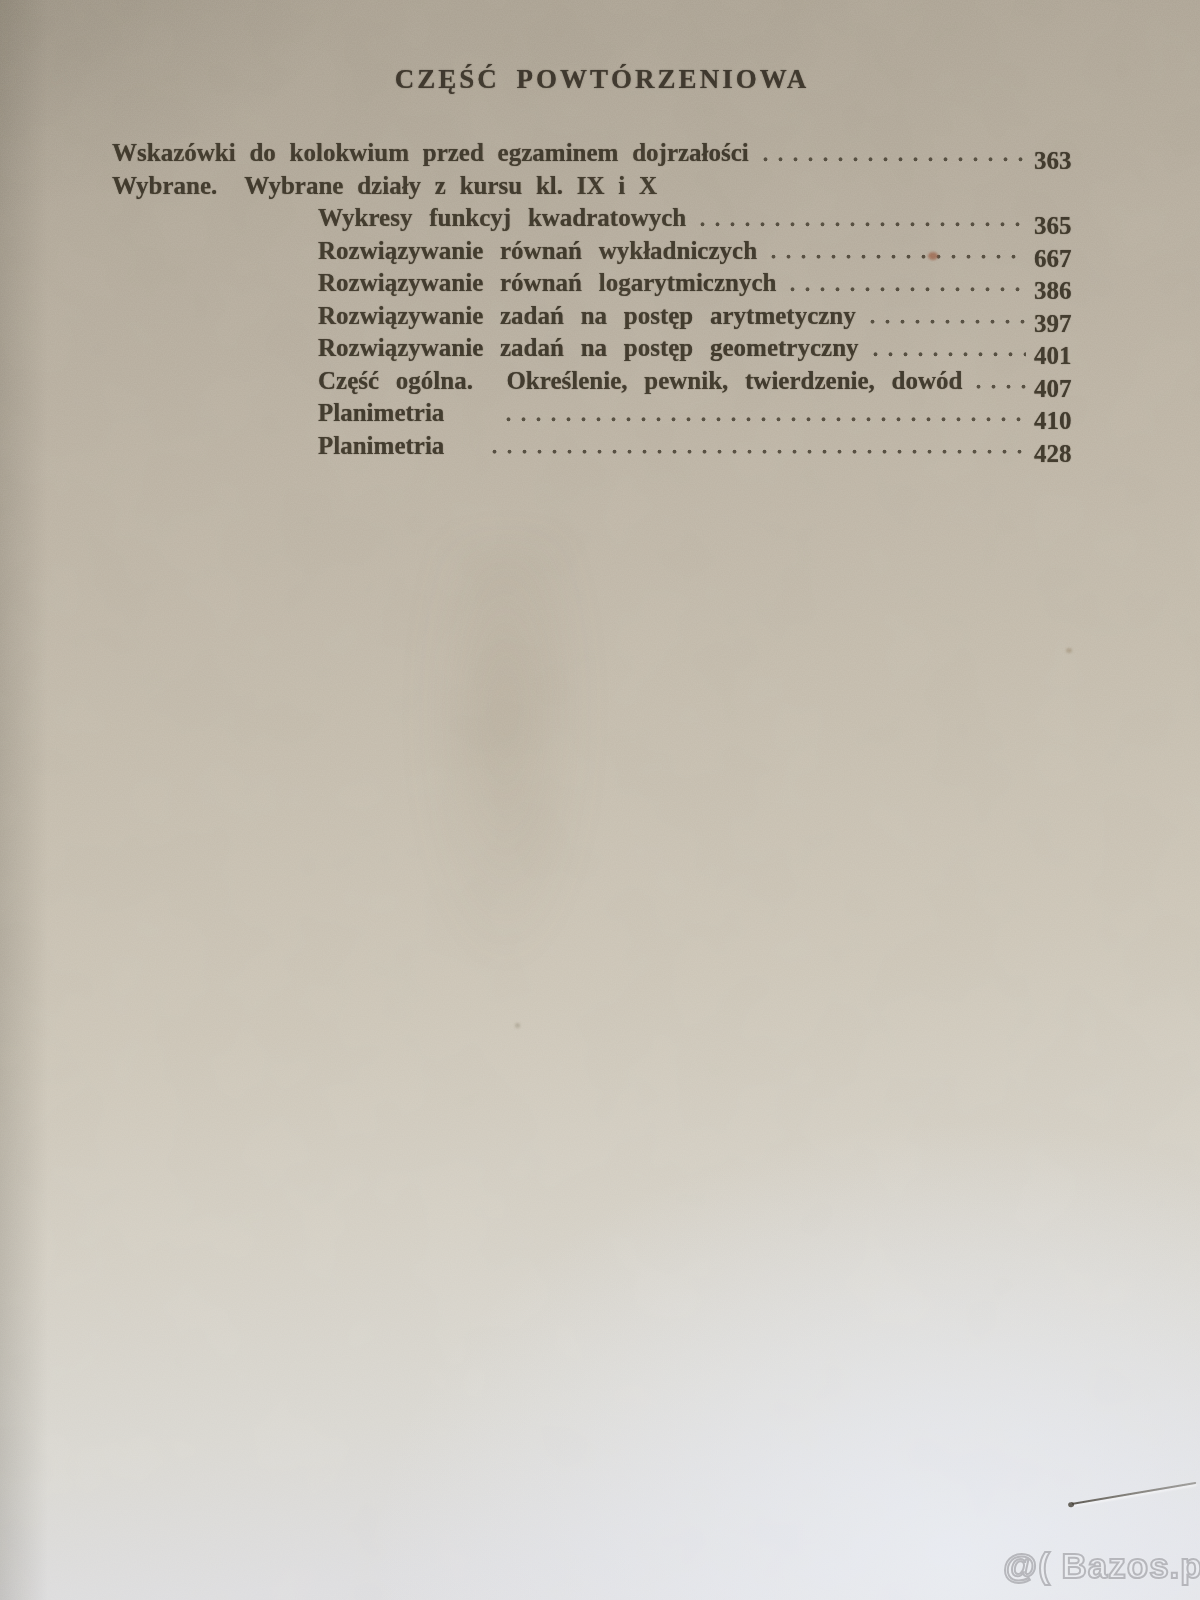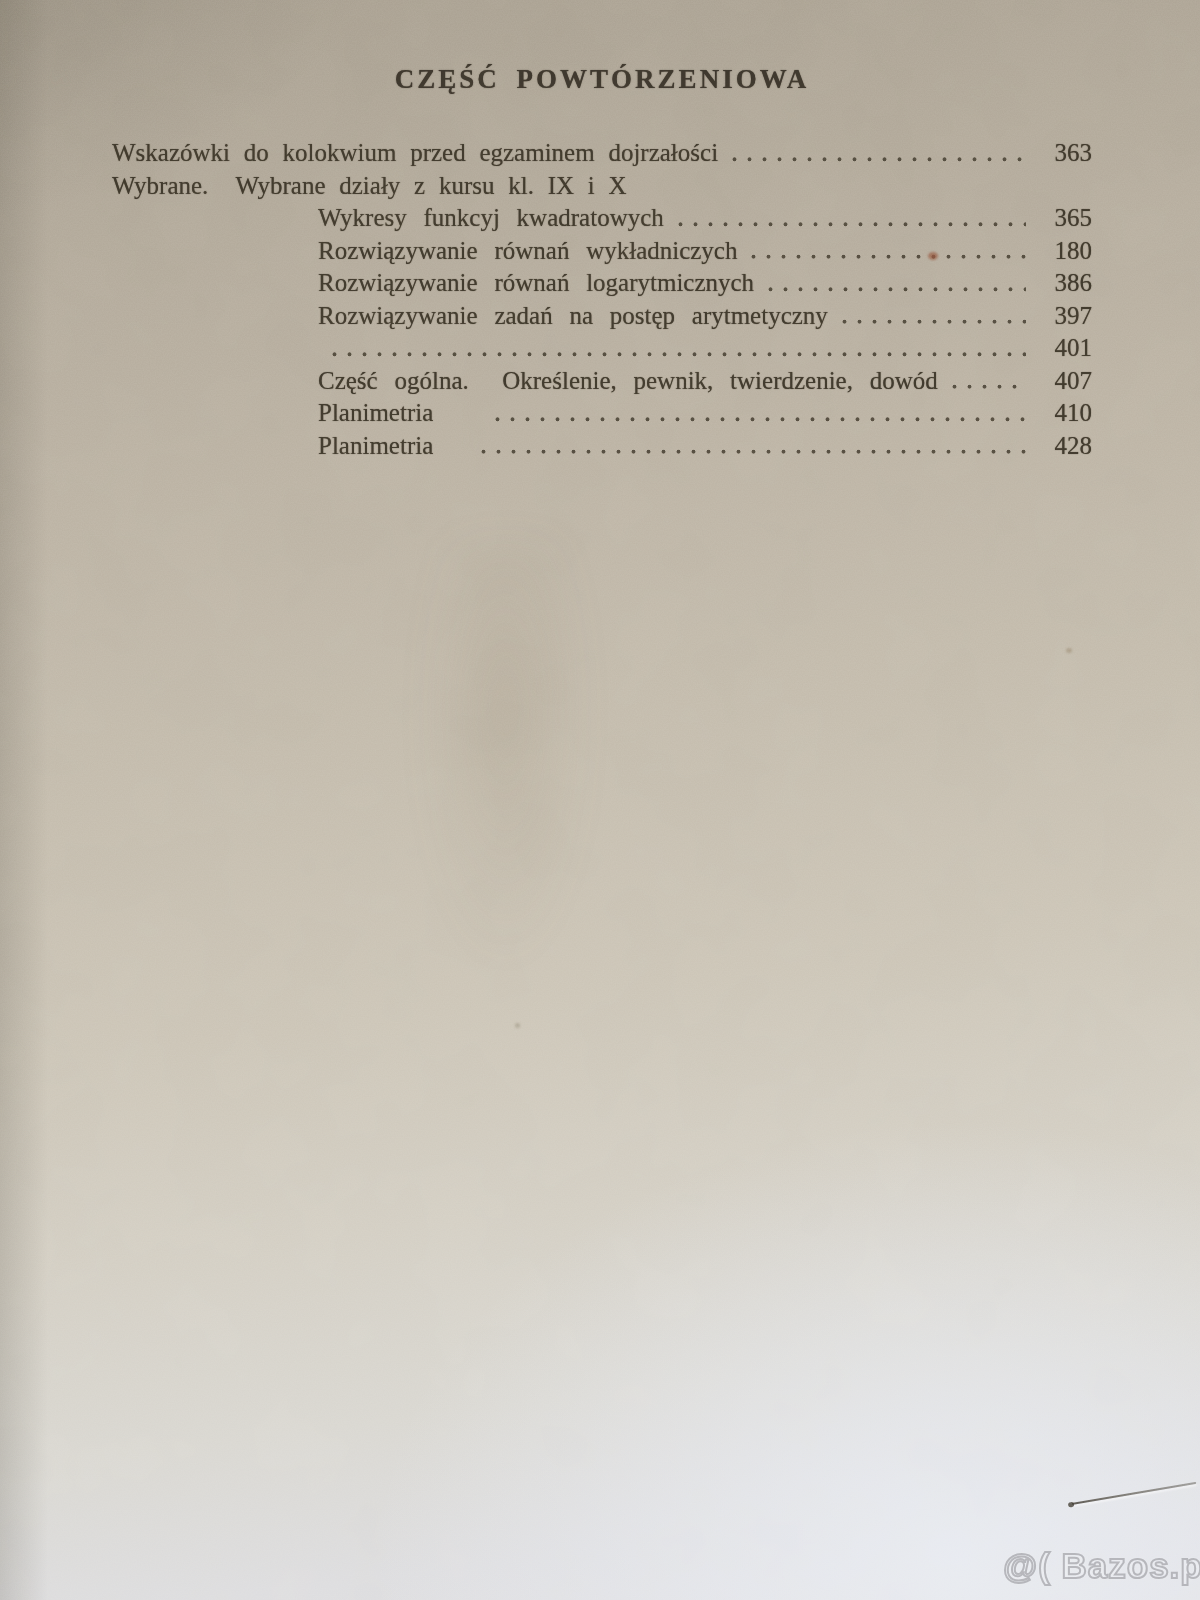--- a/index.html
+++ b/index.html
@@ -27,38 +27,38 @@
   .grain-fine{opacity:.34;mix-blend-mode:overlay;}
   .grain-mottle{opacity:.5;mix-blend-mode:soft-light;}
 
   
   .content{position:absolute;inset:0;color:#3c362a;}
   .title{
     margin:64px 0 0 4px;text-align:center;
     font-size:27px;font-weight:700;letter-spacing:3px;word-spacing:7px;
     color:#39332a;text-shadow:0 0 1.2px rgba(57,51,42,.85);
   }
-  .toc{margin-top:42px;}
+  .toc{margin-top:42px;font-weight:bold;}
   .toc-row{
     display:flex;align-items:flex-start;
     height:32.5px;line-height:32.5px;
     font-size:25px;word-spacing:.3em;
     padding-right:108px;
     text-shadow:0 0 1.1px rgba(60,53,41,.8);
   }
   .toc-row.indent-0{padding-left:112px;}
   .toc-row.indent-1{padding-left:318px;}
   .toc-row.indent-1 .lbl{word-spacing:.42em;}
   .lbl{white-space:pre;}
   .leader{
     flex:1 1 auto;height:32.5px;margin:0 8px 0 14px;
     background-image:radial-gradient(circle at 2.5px 22px, rgba(62,56,44,.85) 1.6px, rgba(62,56,44,0) 2.3px);
     background-size:15px 32.5px;background-repeat:repeat-x;
   }
-  .pg{min-width:58px;text-align:right;white-space:pre;}
+  .pg{min-width:58px;text-align:left;white-space:pre;margin-top:8px;}
 
   
   .speck{position:absolute;border-radius:50%;}
   .speck-red{left:928px;top:252px;width:10px;height:8px;background:rgba(146,82,60,.7);filter:blur(1px);}
   .speck-brown{left:1066px;top:648px;width:6px;height:5px;background:rgba(120,100,70,.35);filter:blur(1px);}
   .speck-faint{left:515px;top:1023px;width:5px;height:5px;background:rgba(100,90,70,.28);filter:blur(1px);}
   .crease{
     position:absolute;left:1072px;top:1503px;width:126px;height:2px;
     background:linear-gradient(90deg, rgba(66,62,54,.85), rgba(98,95,88,.55));
     border-radius:2px;transform:rotate(-9.7deg);transform-origin:left center;
@@ -98,33 +98,34 @@
 
   </div>
       <div class="toc-row indent-1">
     <span class="lbl">Wykresy funkcyj kwadratowych</span>
     <span class="leader"></span>
     <span class="pg">365</span>
   </div>
       <div class="toc-row indent-1">
     <span class="lbl">Rozwiązywanie równań wykładniczych</span>
     <span class="leader"></span>
-    <span class="pg">180</span>
+    <span class="pg">667</span>
   </div>
       <div class="toc-row indent-1">
     <span class="lbl">Rozwiązywanie równań logarytmicznych</span>
     <span class="leader"></span>
     <span class="pg">386</span>
   </div>
       <div class="toc-row indent-1">
     <span class="lbl">Rozwiązywanie zadań na postęp arytmetyczny</span>
     <span class="leader"></span>
     <span class="pg">397</span>
   </div>
       <div class="toc-row indent-1">
+    <span class="lbl">Rozwiązywanie zadań na postęp geometryczny</span>
     <span class="leader"></span>
     <span class="pg">401</span>
   </div>
       <div class="toc-row indent-1">
     <span class="lbl">Część ogólna.  Określenie, pewnik, twierdzenie, dowód</span>
     <span class="leader"></span>
     <span class="pg">407</span>
   </div>
       <div class="toc-row indent-1">
     <span class="lbl">Planimetria</span>

